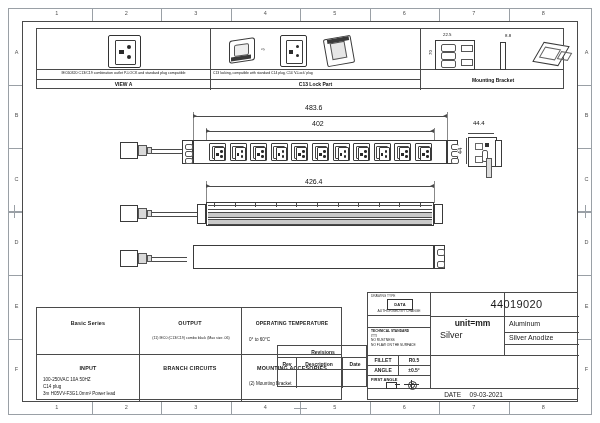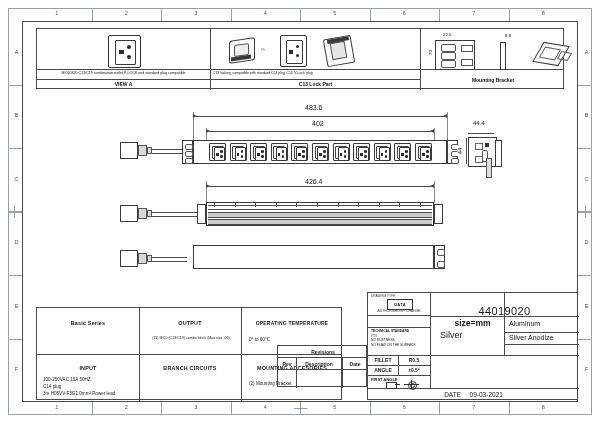--- a/index.html
+++ b/index.html
@@ -483,21 +483,21 @@
     <div class="tb-h" style="left:0;top:82px;width:62px;height:1px;"></div>
     <div class="tb-h" style="left:62px;top:23px;width:149px;height:1px;"></div>
     <div class="tb-h" style="left:136px;top:39px;width:75px;height:1px;"></div>
     <div class="tb-h" style="left:136px;top:51px;width:75px;height:1px;"></div>
     <div class="tb-h" style="left:62px;top:62px;width:149px;height:1px;"></div>
     <div class="tb-h" style="left:0;top:95px;width:211px;height:1px;"></div>
 
     <div class="tb-t" style="left:3px;top:1px;font-size:3.2px;color:#333;">DRAWING TYPE</div>
     <div class="datalogo" style="left:19px;top:6px;width:24px;height:9px;line-height:9px;">DATA</div>
     <div class="tiny" style="left:0;top:16px;width:62px;">AUTHORISED BY CHANGE</div>
-    <div class="unitmm" style="left:0;top:25px;">size=mm</div>
+    <div class="unitmm" style="left:0;top:25px;">unit=mm</div>
     <div class="tb-t" style="left:3px;top:36px;font-size:3.3px;font-weight:bold;">TECHNICAL  STANDARD</div>
     <div class="tb-t" style="left:3px;top:41px;font-size:3.3px;" id="tech-lines">
         <div>ITTI</div>
         <div>NO  RUSTNESS</div>
         <div>NO FLAW ON THE SURFACE</div>
       </div>
 
     <div class="tb-t bold" style="left:0;top:64px;width:30px;text-align:center;font-size:5px;">FILLET</div>
     <div class="tb-t bold" style="left:30px;top:64px;width:32px;text-align:center;font-size:5px;">R0.5</div>
     <div class="tb-t bold" style="left:0;top:74px;width:30px;text-align:center;font-size:5px;">ANGLE</div>
@@ -506,21 +506,21 @@
 
     <div class="fa-sym" style="left:18px;top:88px;width:40px;height:7px;">
       <div class="trap" style="left:0;top:1px;width:9px;height:5px;"></div>
       <div class="ln" style="left:9px;top:3px;width:5px;height:1px;"></div>
       <div class="circ" style="left:22px;top:0;width:7px;height:7px;"></div>
       <div class="circ" style="left:24px;top:2px;width:3px;height:3px;"></div>
       <div class="ln" style="left:18px;top:3px;width:15px;height:1px;"></div>
       <div class="ln" style="left:25px;top:-1px;width:1px;height:9px;"></div>
     </div>
 
-    <div class="partno" style="left:62px;top:12px;width:149px;">44019020</div>
+    <div class="partno" style="left:62px;top:5px;width:149px;padding-left:12px;">44019020</div>
     <div class="housing" style="left:72px;top:37px;">Silver</div>
     <div class="matl" style="left:141px;top:27px;">Aluminum</div>
     <div class="matl" style="left:141px;top:41px;">Silver Anodize</div>
 
     <div class="datetxt" style="left:0;top:98px;width:211px;">
       <span>DATE</span>
       <span style="display:inline-block;width:5px;"></span>
       <span>09-03-2021</span>
     </div>
   </div>

